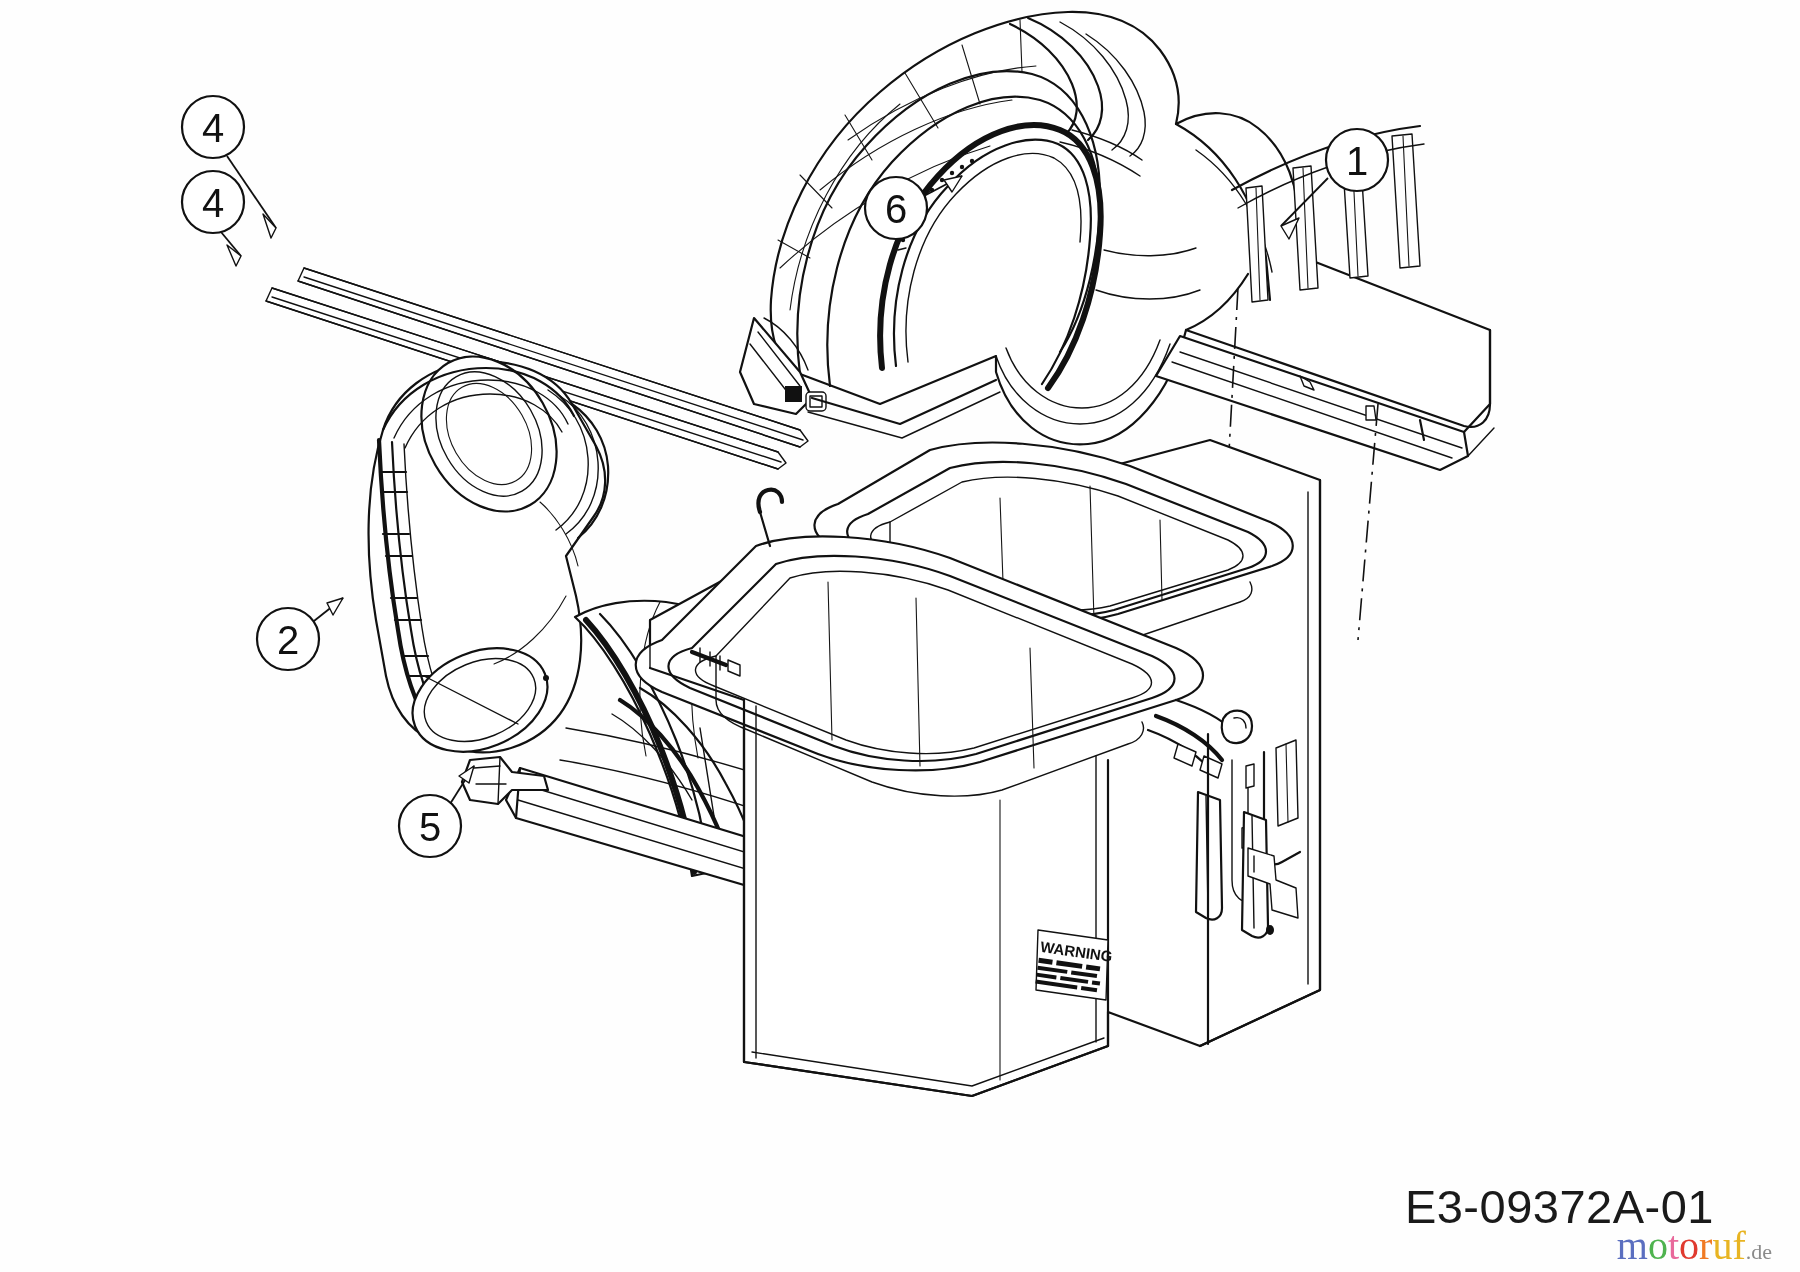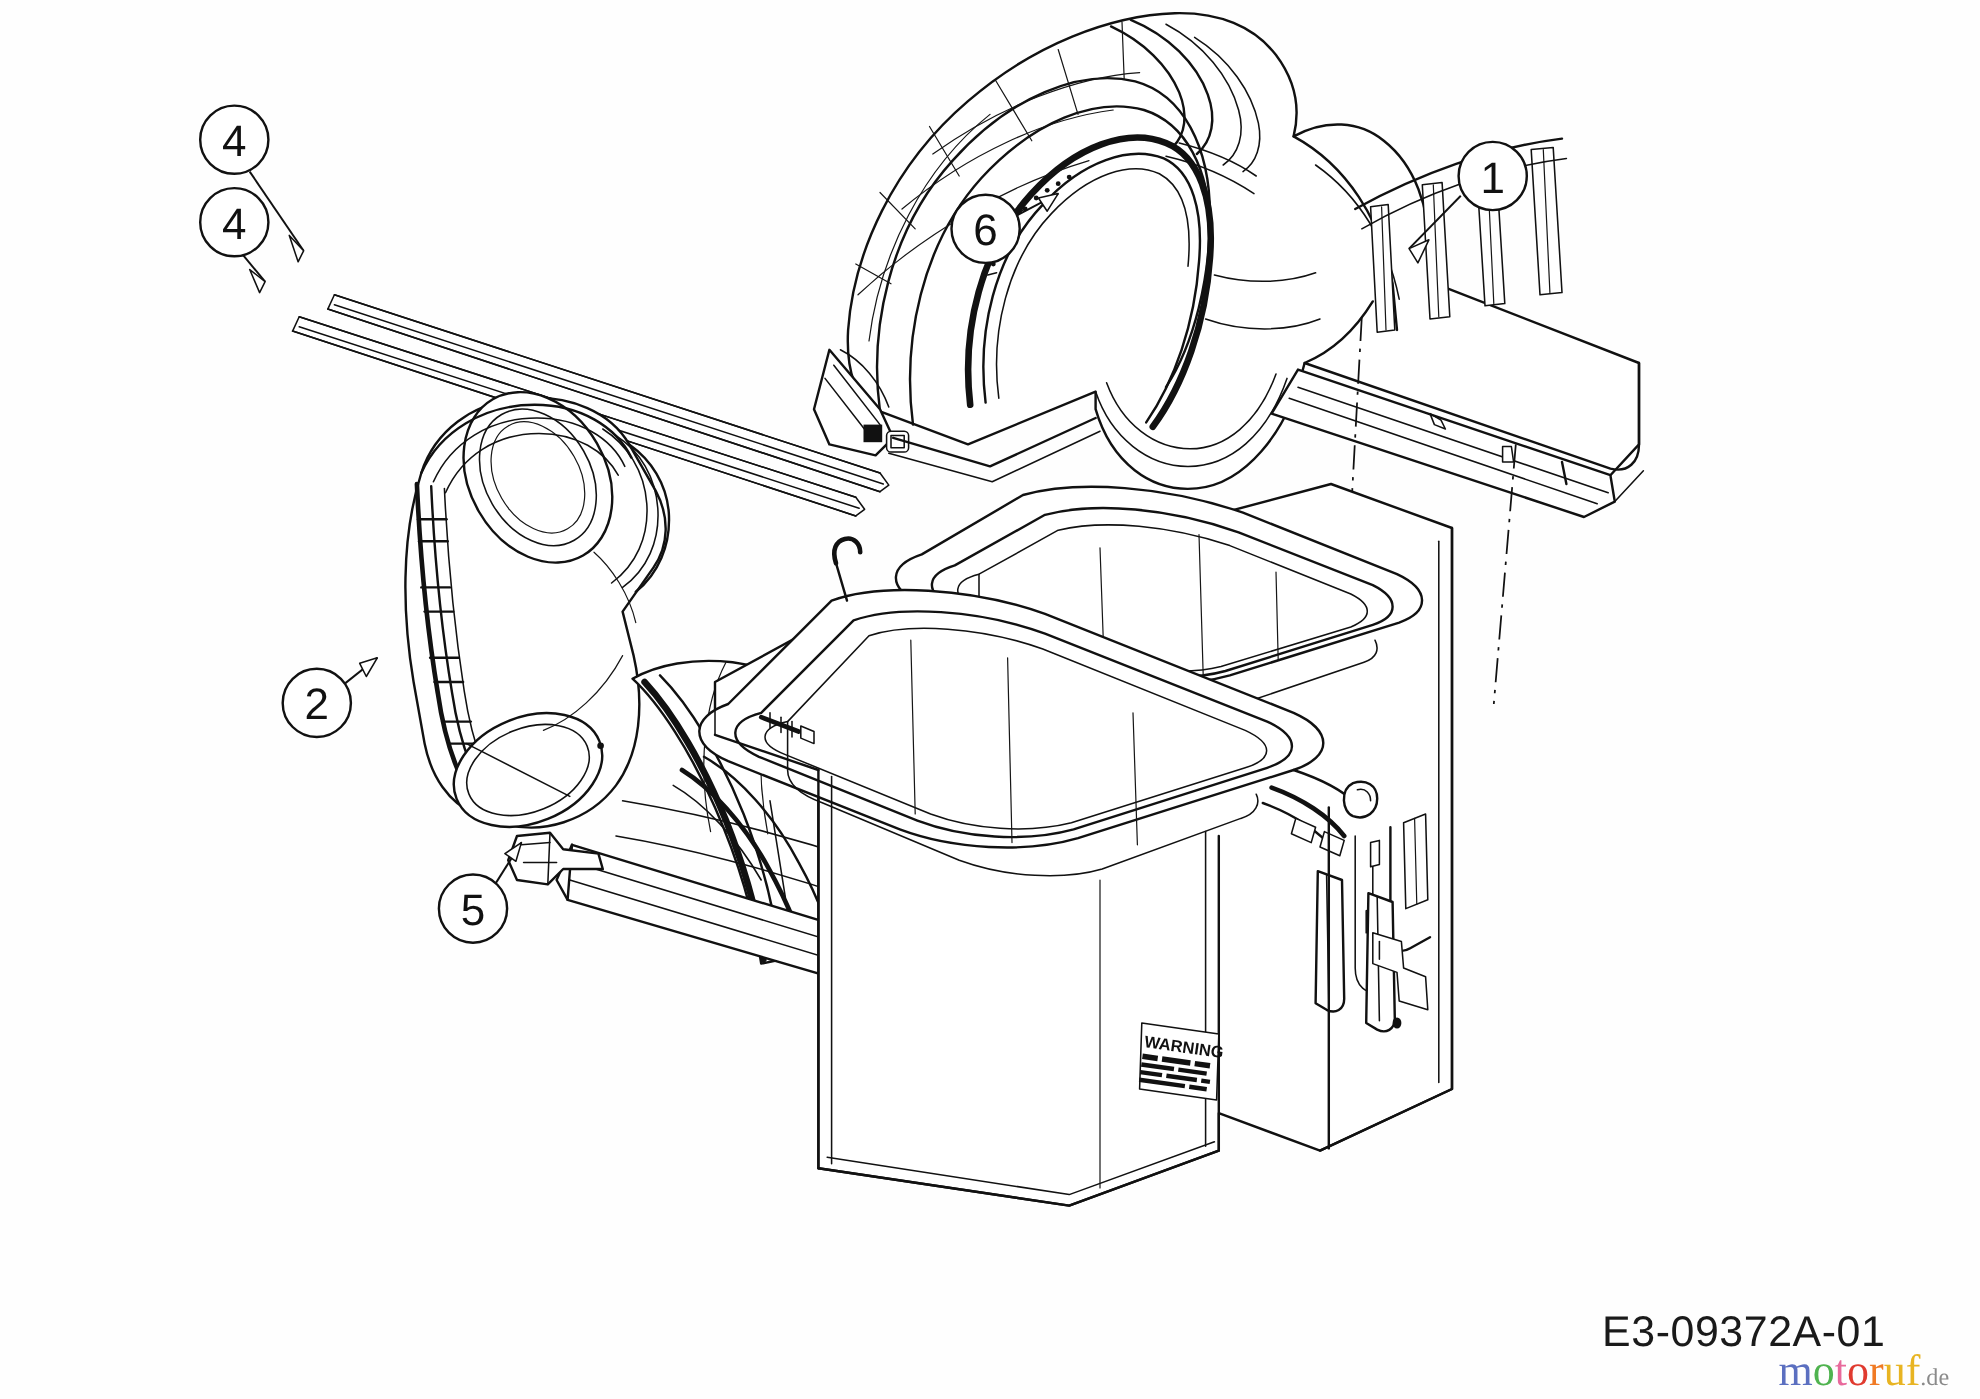--- a/index.html
+++ b/index.html
@@ -27,21 +27,21 @@
   .callout-num {
     font-family: "Liberation Sans", sans-serif;
     font-size: 40px;
     fill: #111111;
   }
   #partnum {
     position: absolute;
     right: 86px;
     bottom: 38px;
     font-family: "Liberation Sans", sans-serif;
-    font-size: 39px;
+    font-size: 47px;
     letter-spacing: 0.5px;
     color: #1a1a1a;
     white-space: nowrap;
   }
   #watermark {
     position: absolute;
     right: 28px;
     bottom: 6px;
     font-family: "Liberation Serif", serif;
     font-size: 40px;

